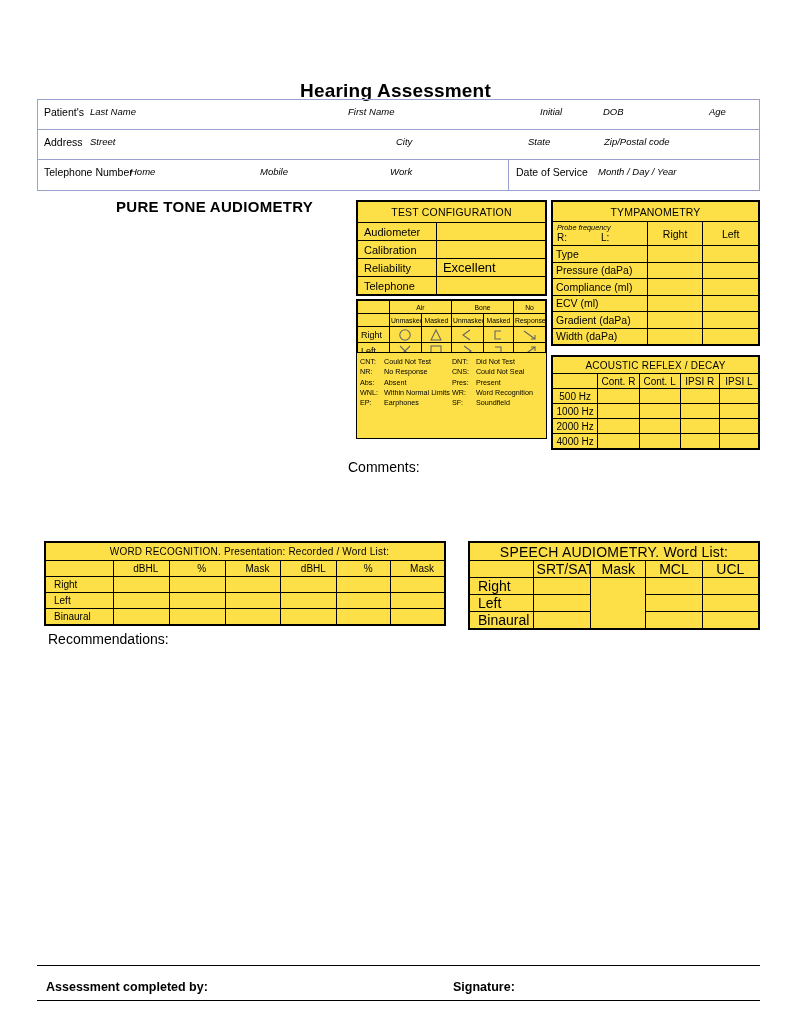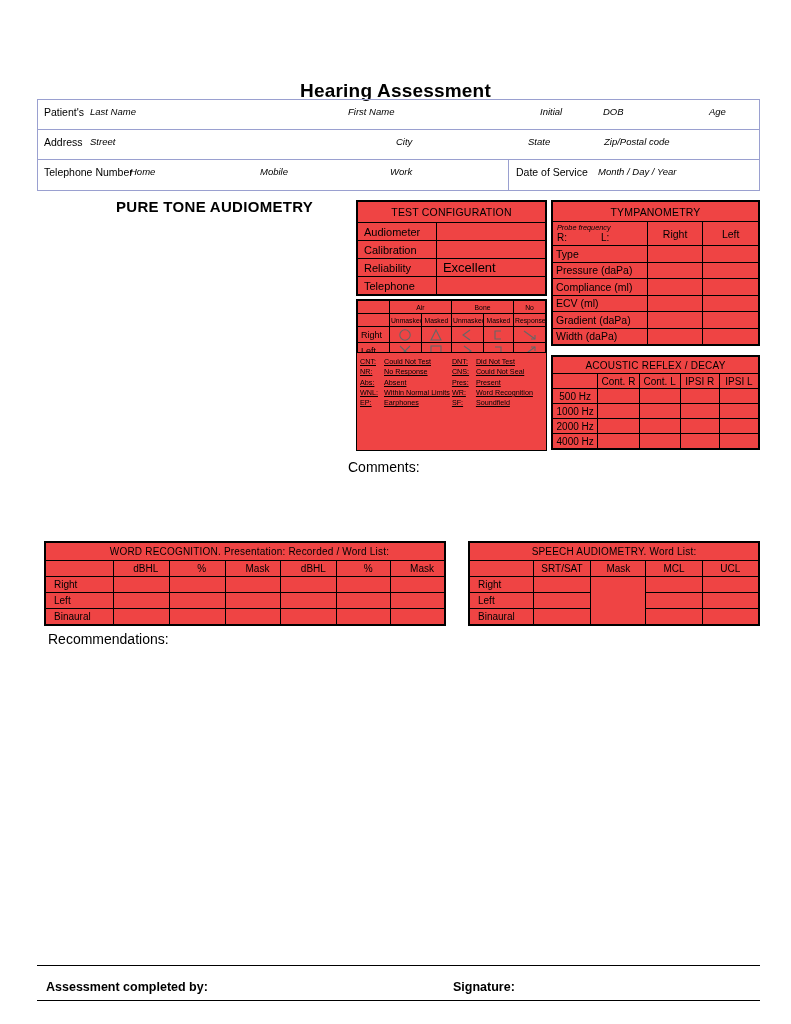--- a/index.html
+++ b/index.html
@@ -76,21 +76,21 @@
     font-size: 15px;
     font-weight: bold;
     letter-spacing: 0.3px;
   }
 
   
   .bx {
     position: absolute;
     box-sizing: border-box;
     border: 1.4px solid #000;
-    background: #ef4444;
+    background: #fde047;
   }
   table.g {
     border-collapse: collapse;
     width: 100%;
     table-layout: fixed;
   }
   table.g td, table.g th {
     border: 1px solid #000;
     font-size: 10.5px;
     font-weight: normal;
@@ -127,22 +127,22 @@
   #symbol-key td.rowhdr {
     font-size: 9px;
     text-align: left;
     padding-left: 3px;
     font-weight: normal;
   }
   #symbol-key td.symcell { height: 16px; padding: 0; }
   #symbol-key svg { display: block; margin: 0 auto; }
 
   
-  #abbrev { left: 356px; top: 352px; width: 191px; height: 99px;
-            border-width: 1.2px; padding: 3px 16px 0 0; text-decoration: underline; }
+  #abbrev { left: 356px; top: 352px; width: 191px; height: 87px;
+            border-width: 1.2px; padding: 3px 16px 0 0; }
   .abbr-grid {
     display: grid;
     grid-template-columns: 1fr 1fr;
     column-gap: 2px;
     padding: 1px 3px;
   }
   .abbr-item {
     font-size: 7.2px;
     line-height: 10.3px;
     white-space: nowrap;
@@ -178,21 +178,21 @@
   #comments-label { left: 348px; top: 459px; }
   #recommendations-label { left: 48px; top: 631px; }
 
   
   #word-recognition { left: 44px; top: 541px; width: 402px; }
   #word-recognition td { height: 16px; font-size: 10px; padding-left: 12px; }
   #word-recognition tr.title-row td { height: 18px; }
   #word-recognition td.rowlabel { padding-left: 8px; text-align: left; }
 
   #speech-audiometry { left: 468px; top: 541px; width: 292px; }
-  #speech-audiometry td { height: 16px; font-size: 10px; }
+  #speech-audiometry td { height: 16px; font-size: 14px; }
   #speech-audiometry tr.title-row td { height: 18px; }
   #speech-audiometry td.rowlabel { padding-left: 8px; text-align: left; }
   #speech-audiometry td.open {
     border-top: none;
     border-bottom: none;
   }
   #speech-audiometry td.open-top { border-bottom: none; }
   #speech-audiometry td.open-bot { border-top: none; }
 
   

